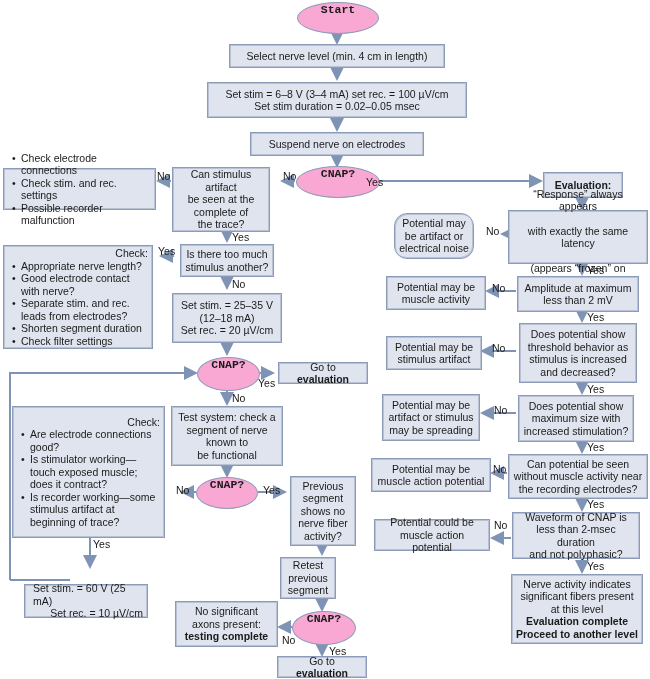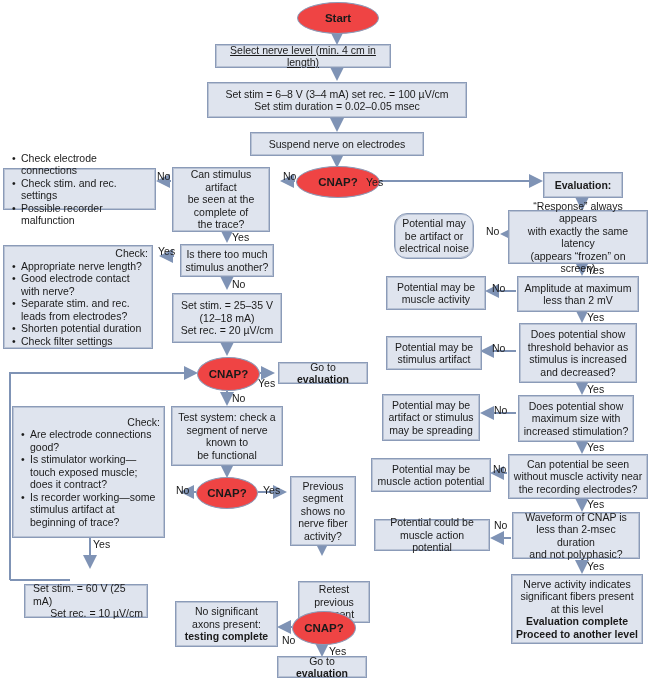--- a/index.html
+++ b/index.html
@@ -1,19 +1,19 @@
 <!DOCTYPE html>
 <html><head>
 <meta charset="utf-8">
 <style>
   html,body{margin:0;padding:0;background:#fff;}
   #canvas{position:relative;width:650px;height:679px;overflow:hidden;background:#fff;font-family:"Liberation Sans",sans-serif;color:#1a1a1a;}
   .box{position:absolute;box-sizing:border-box;background:#dfe4ee;border:1.5px solid #8b9bb8;box-shadow:1px 1px 0 #b8c2d4 inset,-1px -1px 0 #b8c2d4 inset;font-size:10.5px;line-height:12.5px;display:flex;flex-direction:column;justify-content:center;align-items:center;text-align:center;padding:2px 4px;}
   .box.left{align-items:flex-end;text-align:left;padding-left:8px;}
-  .oval{position:absolute;box-sizing:border-box;background:#ef4444;border:1.5px solid #8b9bb8;border-radius:50%;font-size:11.5px;font-weight:bold;display:flex;align-items:center;justify-content:center;}
+  .oval{position:absolute;box-sizing:border-box;background:#f9a8d4;border:1.5px solid #8b9bb8;border-radius:50%;font-size:11.5px;font-weight:bold;display:flex;justify-content:center;font-family:Liberation Mono, monospace;}
   .lbl{position:absolute;font-size:10.5px;line-height:12px;}
   .b{font-weight:bold;}
   ul{margin:0;padding:0;list-style:none;}
   li{padding-left:9px;text-indent:-9px;}
   li::before{content:"\2022";display:inline-block;width:9px;text-indent:0;}
   svg{position:absolute;left:0;top:0;}
 </style>
 </head>
 <body>
 
@@ -61,21 +61,21 @@
     <path d="M511,538 H492"></path>
     <path d="M582,558 V572"></path>
   </g>
   <path d="M10,580 H70" stroke="#7f93b5" stroke-width="2" fill="none"></path>
 </svg>
 
 <div class="oval" style="left:297px;top:2px;width:82px;height:32px;">
       <span>Start</span>
     </div>
 
-<div class="box" style="left:215px;top:44px;width:176px;height:24px;text-decoration:underline;">
+<div class="box" style="left:229px;top:44px;width:216px;height:24px;">
       <span>Select nerve level (min. 4 cm in length)</span>
     </div>
 
 <div class="box" style="left:207px;top:82px;width:260px;height:36px;">
   <span>Set stim = 6–8 V (3–4 mA) set rec. = 100 µV/cm</span>
   <span>Set stim duration = 0.02–0.05 msec</span>
 </div>
 
 <div class="box" style="left:250px;top:132px;width:174px;height:24px;">
       <span>Suspend nerve on electrodes</span>
@@ -109,21 +109,21 @@
   <span>stimulus another?</span>
 </div>
 <span class="lbl" style="left:158px;top:245px;">Yes</span>
 
 <div class="box left" style="left:3px;top:245px;width:150px;height:104px;justify-content:center;">
   <div>Check:</div>
   <ul>
     <li>Appropriate nerve length?</li>
     <li>Good electrode contact with nerve?</li>
     <li>Separate stim. and rec. leads from electrodes?</li>
-    <li>Shorten potential duration</li>
+    <li>Shorten segment duration</li>
     <li>Check filter settings</li>
   </ul>
 </div>
 
 <span class="lbl" style="left:232px;top:278px;">No</span>
 <div class="box" style="left:172px;top:293px;width:110px;height:50px;">
   <span>Set stim. = 25–35 V</span>
   <span>(12–18 mA)</span>
   <span>Set rec. = 20 µV/cm</span>
 </div>
@@ -166,21 +166,21 @@
   <span>nerve fiber</span>
   <span>activity?</span>
 </div>
 
 <span class="lbl" style="left:93px;top:538px;">Yes</span>
 <div class="box left" style="left:24px;top:568px;width:124px;height:34px;margin-top:16px;">
   <span>Set stim. = 60 V (25 mA)</span>
   <span>Set rec. = 10 µV/cm</span>
 </div>
 
-<div class="box" style="left:298px;top:557px;width:72px;height:42px;margin-top:24px;">
+<div class="box" style="left:280px;top:557px;width:56px;height:42px;">
   <span>Retest previous</span>
   <span>segment</span>
 </div>
 
 <div class="box" style="left:175px;top:601px;width:103px;height:46px;">
   <span>No significant</span>
   <span>axons present:</span>
   <span class="b">testing complete</span>
 </div>
 
@@ -191,21 +191,21 @@
 <span class="lbl" style="left:329px;top:645px;">Yes</span>
 
 <div class="box" style="left:277px;top:656px;width:90px;height:22px;">
   <span><span>Go to </span><b>evaluation</b></span>
 </div>
 
 <div class="box b" style="left:543px;top:172px;width:80px;height:26px;">
       <span>Evaluation:</span>
     </div>
 
-<div class="box" style="left:508px;top:210px;width:140px;height:54px;">
+<div class="box" style="left:508px;top:210px;width:140px;height:54px;gap:12px;">
   <span>“Response” always appears</span>
   <span>with exactly the same latency</span>
   <span>(appears “frozen” on screen)</span>
 </div>
 <span class="lbl" style="left:486px;top:225px;">No</span>
 <div class="box" style="left:394px;top:213px;width:80px;height:46px;border-radius:13px;">
   <span>Potential may</span>
   <span>be artifact or</span>
   <span>electrical noise</span>
 </div>

